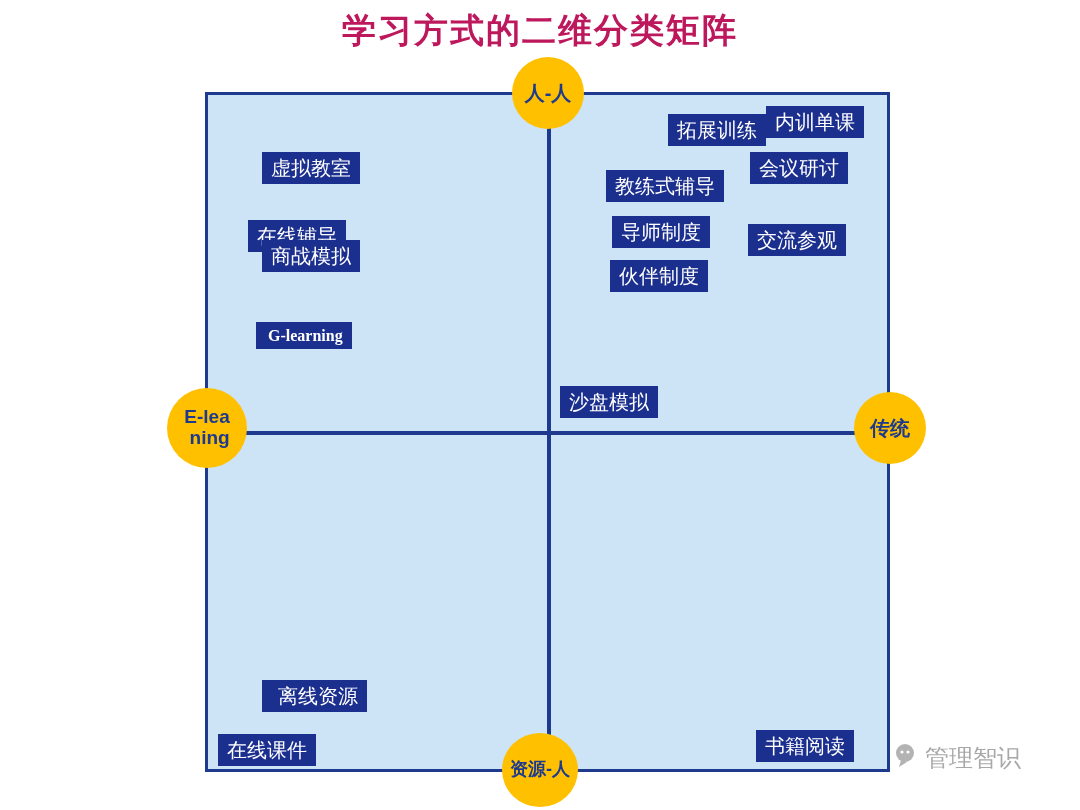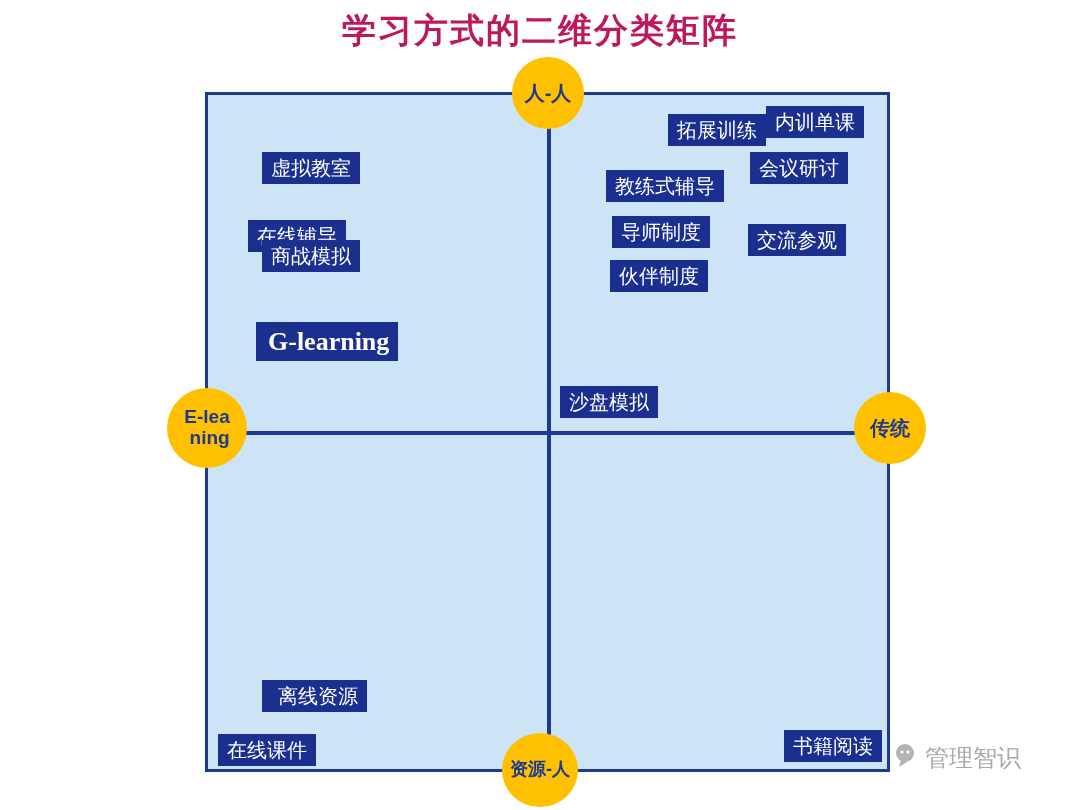--- a/index.html
+++ b/index.html
@@ -36,21 +36,21 @@
   .circle-left{left:167px;top:388px;width:80px;height:80px;font-size:19px;white-space:pre-line;text-align:right;}
   .circle-right{left:854px;top:392px;width:72px;height:72px;font-size:20px;}
 
   .tag{
     position:absolute;background:#1b2f8e;color:#ffffff;
     font-size:20px;padding:4px 9px;line-height:1.2;white-space:nowrap;
     z-index:4;
   }
   .tag.latin{
     font-family:"Liberation Serif","DejaVu Serif",serif;
-    font-weight:bold;font-size:26px;padding-left:12px;
+    font-weight:bold;font-size:16px;padding-left:12px;
   }
 
   .watermark{
     position:absolute;left:893px;top:742px;
     display:flex;align-items:flex-start;gap:6px;
     color:#a8a8a8;font-size:24px;z-index:6;
   }
   .watermark svg{display:block;}
 </style>
 </head>
@@ -82,21 +82,21 @@
   <div class="tag" style="left:606px;top:170px;">教练式辅导</div>
   <div class="tag" style="left:612px;top:216px;">导师制度</div>
   <div class="tag" style="left:748px;top:224px;">交流参观</div>
   <div class="tag" style="left:610px;top:260px;">伙伴制度</div>
 
   <div class="tag" style="left:560px;top:386px;">沙盘模拟</div>
 
   <div class="tag" style="left:262px;top:680px;padding-left:16px;">离线资源</div>
   <div class="tag" style="left:218px;top:734px;">在线课件</div>
 
-  <div class="tag" style="left:756px;top:730px;margin-left:28px;">书籍阅读</div>
+  <div class="tag" style="left:756px;top:730px;">书籍阅读</div>
 
   <div class="watermark">
     <span>
       <svg width="26" height="26" viewBox="0 0 26 26">
         <circle cx="12" cy="11" r="9" fill="#b3b3b3"></circle>
         <path d="M8 18 L6 25 L14 20 Z" fill="#b3b3b3"></path>
         <circle cx="9" cy="10" r="1.6" fill="#ffffff"></circle>
         <circle cx="15" cy="10" r="1.6" fill="#ffffff"></circle>
       </svg>
     </span>

